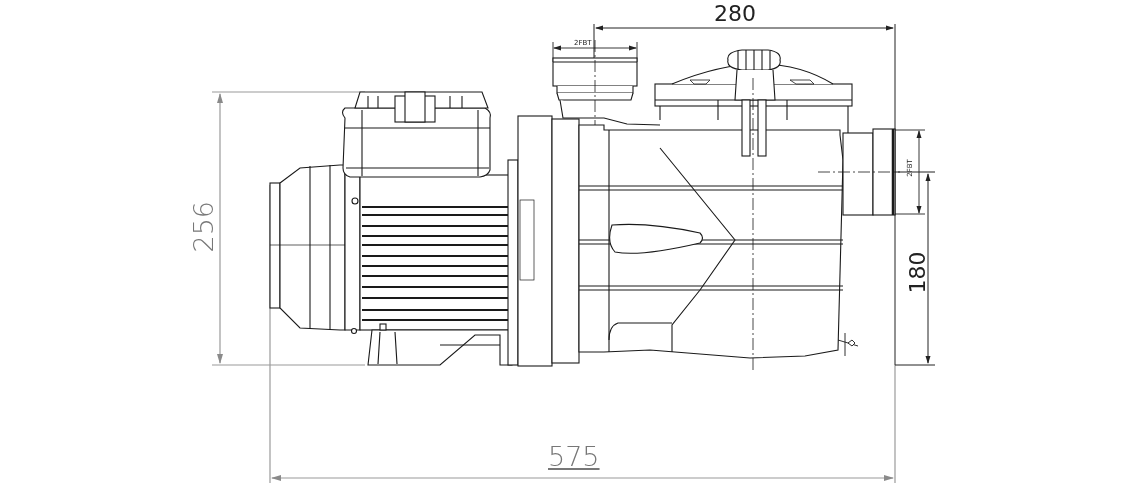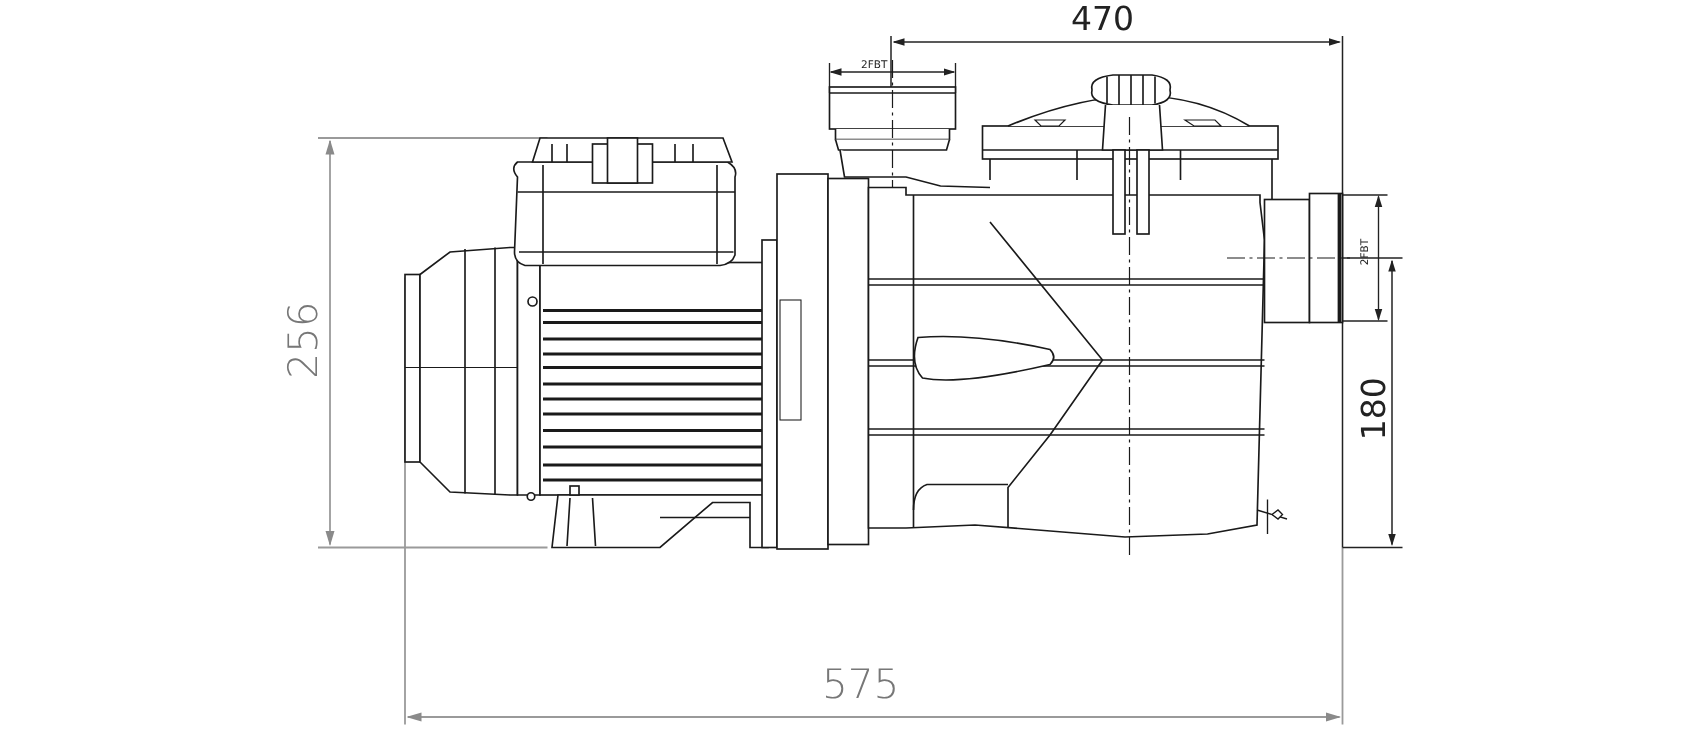--- a/index.html
+++ b/index.html
@@ -184,21 +184,21 @@
 
   <g stroke="#1a1a1a" stroke-width="0.8" fill="none" stroke-dasharray="12,3,2,3">
     <line x1="595" y1="40" x2="595" y2="125"></line>
     <line x1="753" y1="78" x2="753" y2="370"></line>
     <line x1="818" y1="172" x2="900" y2="172"></line>
   </g>
 </svg>
 
 <div class="lbl dim-big" style="left:178px;top:212px;transform:rotate(-90deg);transform-origin:center;width:50px;text-align:center;">256</div>
 
-<div class="lbl dim-big" style="left:548px;top:441px;">575</div>
-
-<div class="lbl dim-dark" style="left:714px;top:1px;">470</div>
+<div class="lbl dim-big" style="left:548px;top:441px;text-decoration:underline;">575</div>
+
+<div class="lbl dim-dark" style="left:714px;top:1px;">280</div>
 
 <div class="lbl dim-dark" style="left:892px;top:260px;transform:rotate(-90deg);transform-origin:center;width:50px;text-align:center;">180</div>
 
 <div class="lbl tiny" style="left:574px;top:39px;">2FBT</div>
 
 <div class="lbl tiny" style="left:901px;top:164px;transform:rotate(-90deg);transform-origin:center;">2FBT</div>
 
 </body></html>

